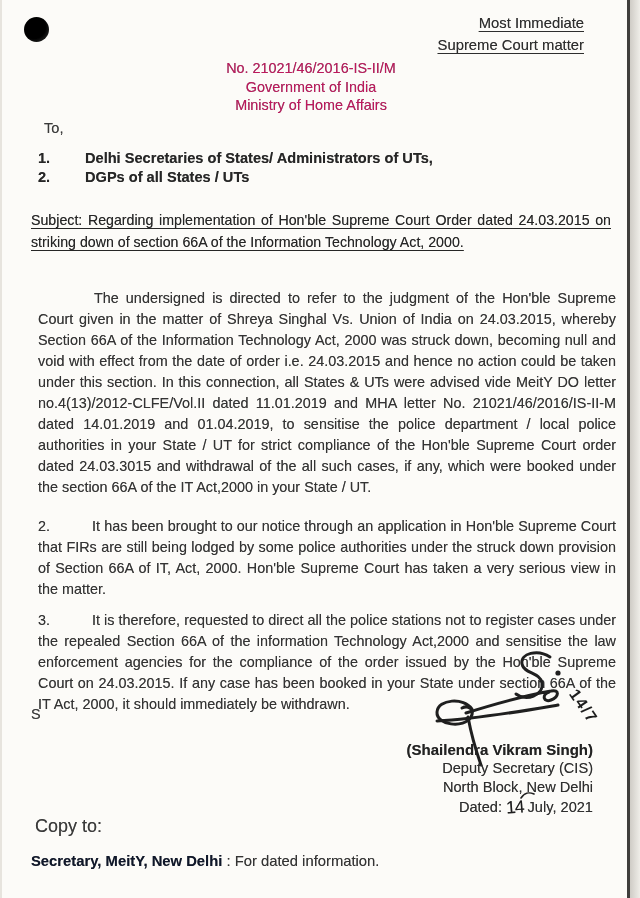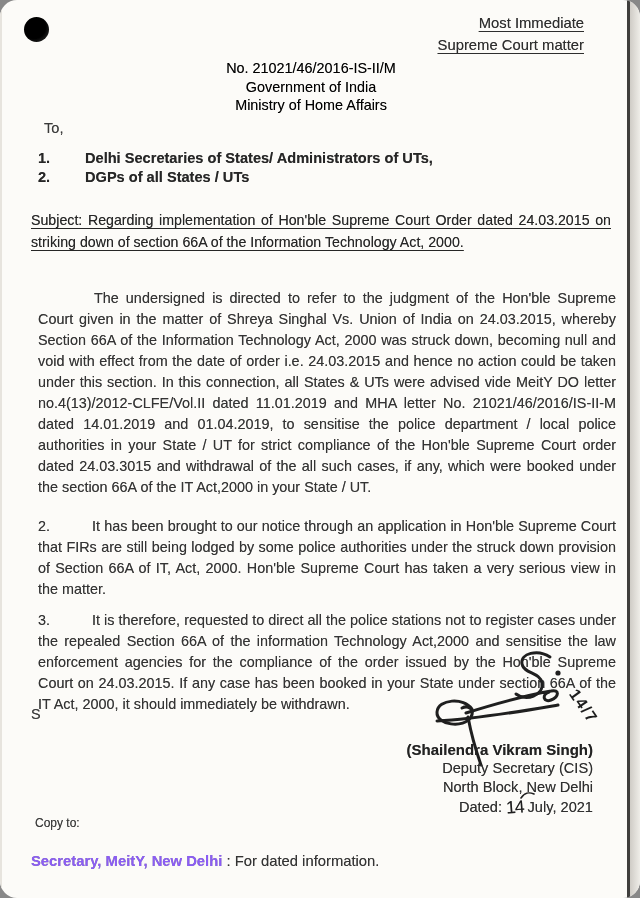--- a/index.html
+++ b/index.html
@@ -5,34 +5,33 @@
   html,body{margin:0;padding:0;background:#888;}
   .page{
     position:relative;
     width:640px;height:898px;
     margin:0 auto;
     background:#fcfbf8;
     font-family:"Liberation Sans", sans-serif;
     color:#3a3a3a;
     overflow:hidden;
     text-shadow:0 0 .4px rgba(40,40,40,.55);
-    border-radius:17px;
   }
   .abs{position:absolute;}
   
   .scan-dot{left:24px;top:17px;width:25px;height:25px;border-radius:50%;
     background:radial-gradient(circle at 40% 40%, #000 55%, #222 80%, rgba(30,30,30,.35));}
   .edge-line-right{left:627px;top:0;width:3px;height:898px;background:#3f3e3c;}
   .edge-shade-right{left:630px;top:0;width:10px;height:898px;
     background:linear-gradient(to right,#cfccc6,#efede8);}
   .edge-shade-left{left:0;top:0;width:2px;height:898px;background:#e7e4de;}
   
   .hdr-right{right:56px;top:12px;text-align:right;font-size:14.8px;line-height:22px;color:#2e2e2e;}
   .hdr-right .u{text-decoration:underline;text-underline-offset:3px;}
-  .ref-block{left:0;top:59px;width:622px;text-align:center;font-size:14.4px;line-height:18.5px;color:#000000;}
+  .ref-block{left:0;top:59px;width:622px;text-align:center;font-size:14.4px;line-height:18.5px;color:#be185d;}
   
   .to-label{left:44px;top:120px;font-size:14.6px;}
   .addr-list{left:38px;top:149px;width:560px;font-weight:bold;color:#262626;font-size:14.6px;line-height:19px;}
   .addr-row{display:flex;}
   .addr-num{width:47px;flex:none;}
   
   .subject{left:31px;top:209px;width:580px;font-size:14.2px;line-height:22px;
     font-weight:normal;color:#262626;text-align:justify;
     text-decoration:underline;text-underline-offset:3px;}
   .body-para{left:38px;width:578px;font-size:14.4px;line-height:21px;text-align:justify;color:#343434;}
@@ -46,23 +45,23 @@
   .sig-date-note{left:580px;top:686px;font-size:16px;color:#1d1d1d;
     transform:rotate(55deg);transform-origin:top left;letter-spacing:1.5px;
     font-weight:bold;text-shadow:none;}
   .sig-block{right:47px;top:740px;text-align:right;font-size:14.6px;line-height:19px;color:#2f2f2f;}
   .sig-name{font-weight:bold;font-size:15px;color:#222;}
   .dated-line{position:relative;}
   .hand-day{display:inline-block;font-size:17.5px;letter-spacing:-1px;
     transform:rotate(-4deg) translateY(1px);font-weight:500;color:#1e1e1e;}
   .th-svg{position:absolute;right:56px;top:-7px;}
   
-  .copy-label{left:35px;top:816px;font-size:12px;}
+  .copy-label{left:35px;top:816px;font-size:18px;}
   .copy-line{left:31px;top:853px;font-size:14.8px;color:#343434;}
-  .copy-bold{font-weight:bold;color:#8b5cf6;margin-top:32px;}
+  .copy-bold{font-weight:bold;color:#0f172a;margin-top:32px;}
 </style>
 </head>
 <body>
 
 <div class="page">
 
   <div class="abs scan-dot"></div>
   <div class="abs edge-line-right"></div>
   <div class="abs edge-shade-right"></div>
   <div class="abs edge-shade-left"></div>

